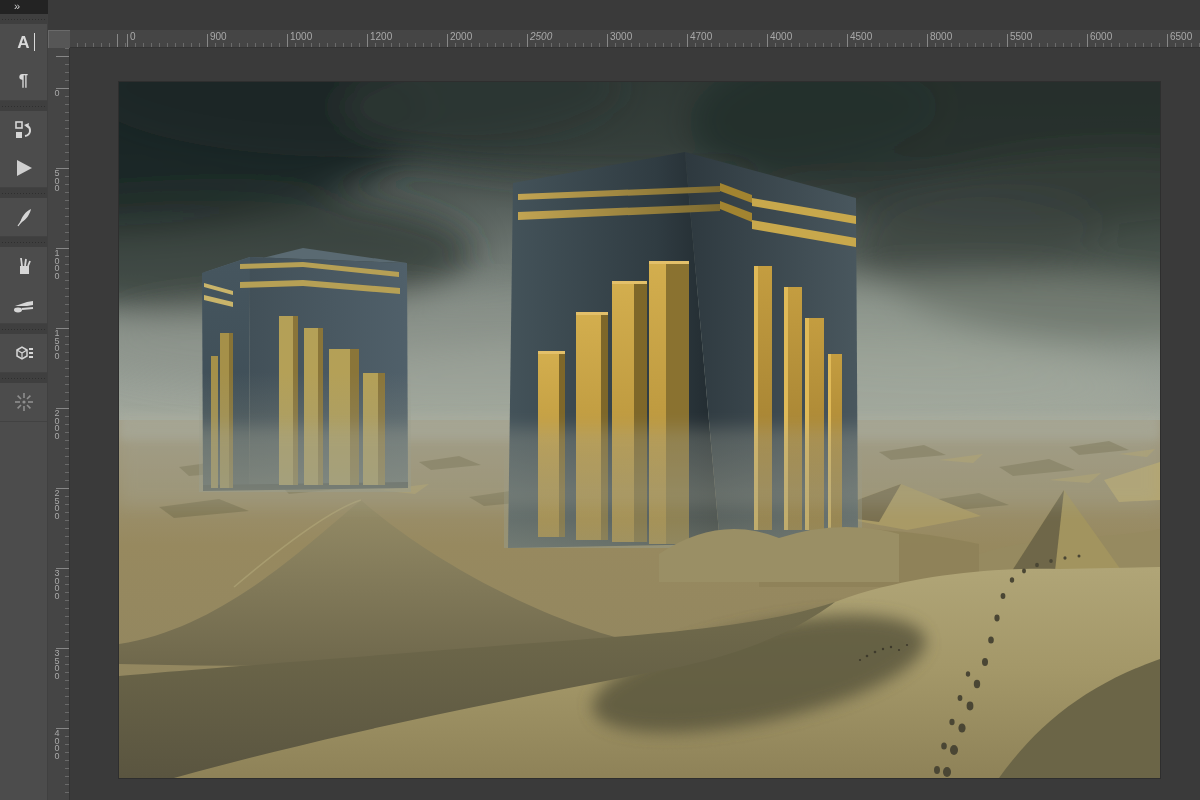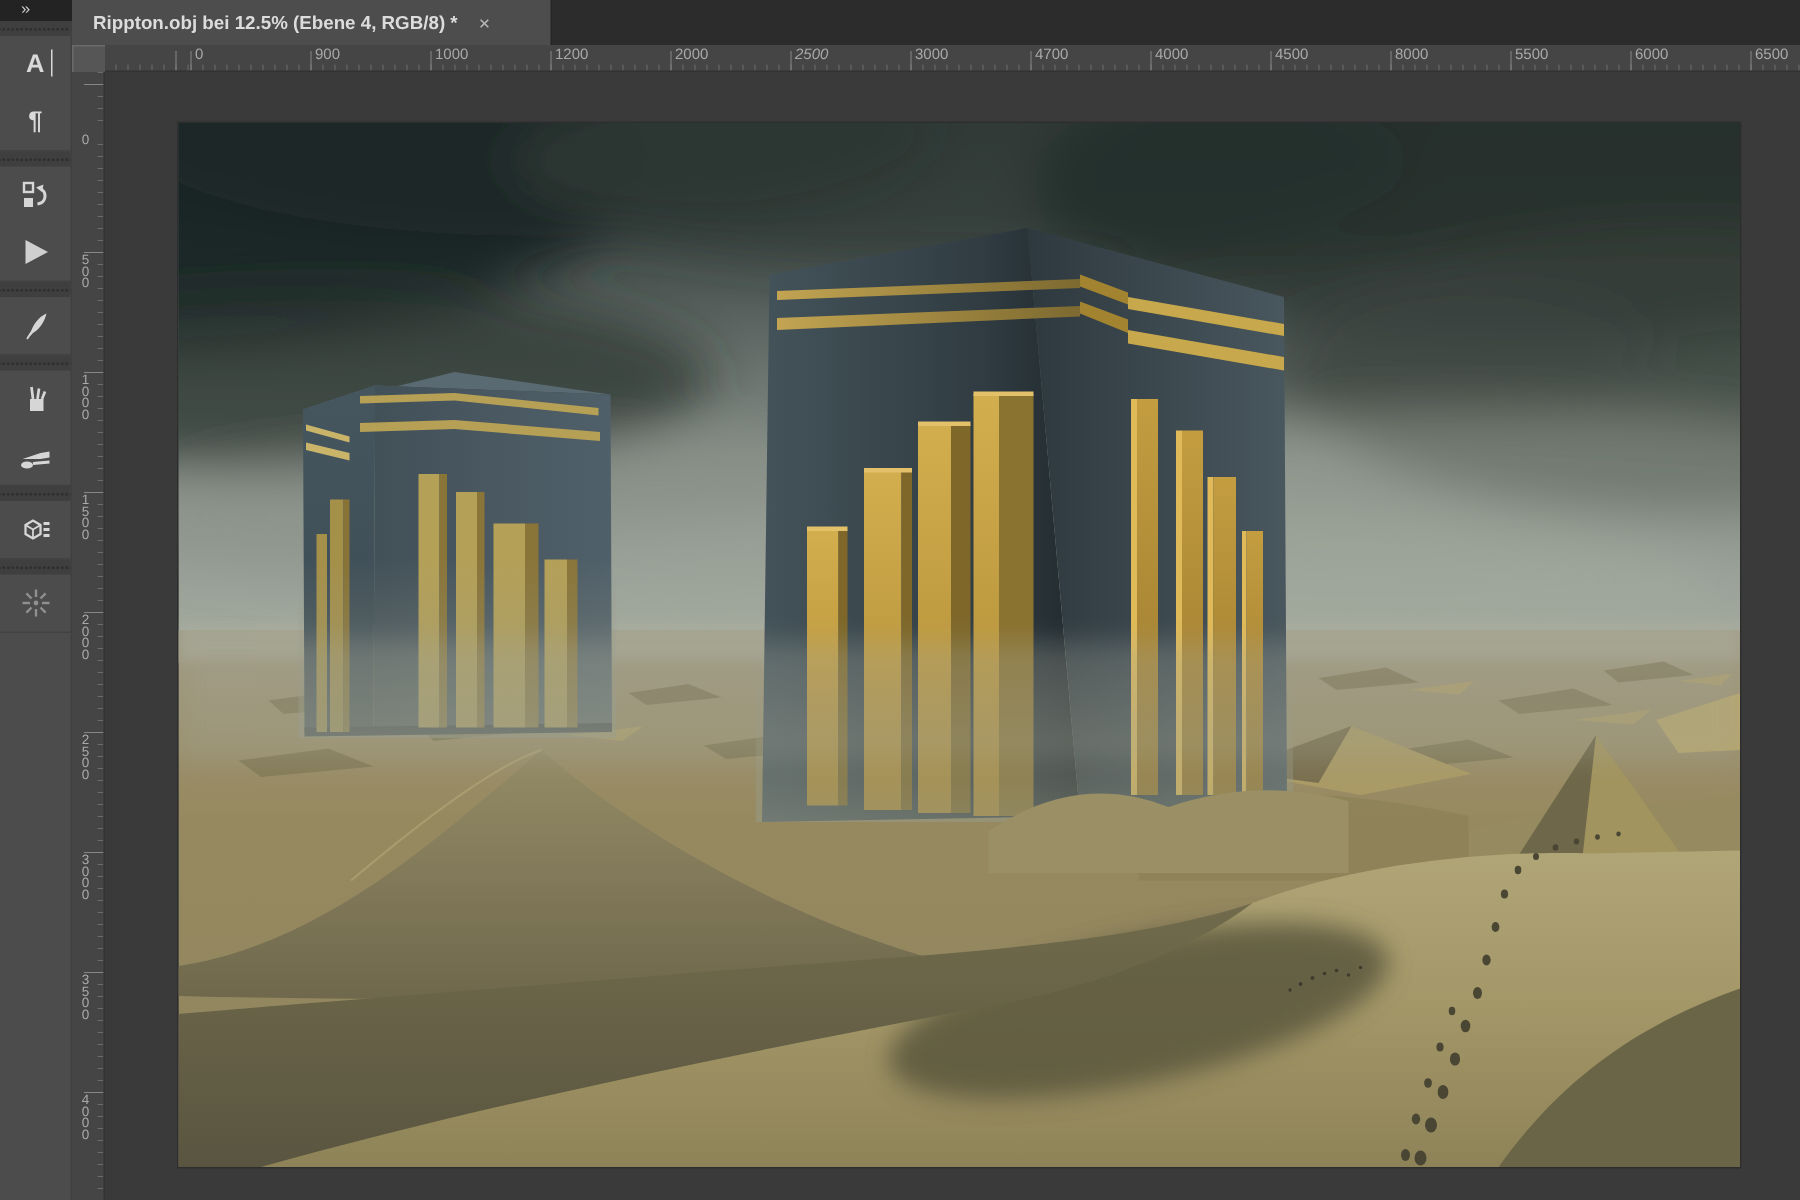--- a/index.html
+++ b/index.html
@@ -50,26 +50,20 @@
   #pasteboard{position:absolute;left:70px;top:48px;width:1130px;height:752px;background:#3a3a3a;}
   #canvas{position:absolute;left:49px;top:34px;width:1041px;height:696px;background:#444;
     box-shadow:0 0 0 1px #2e2e2e;}
   #canvas svg{display:block;}
 </style>
 </head>
 <body>
 
 <div id="app">
 
-  <div id="tabbar">
-    <div id="active-tab">
-      <span>Rippton.obj bei 12.5% (Ebene 4, RGB/8) *</span>
-      <span class="close">×</span>
-    </div>
-  </div>
   <div id="dock-top">
     <span>»</span>
   </div>
 
   <div id="dock">
     <div class="dock-group">
       <div class="dock-header"></div>
       <div class="dock-btn">
         <span style="position:relative;">
           <span class="glyph">A</span>

